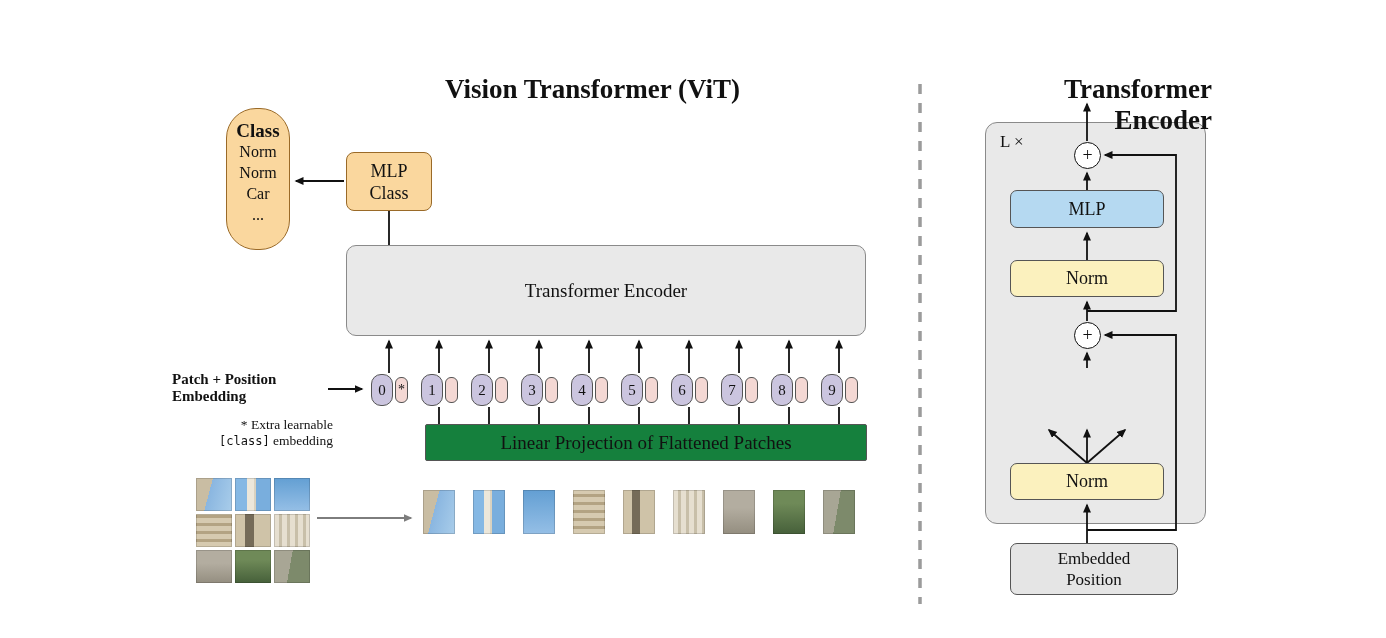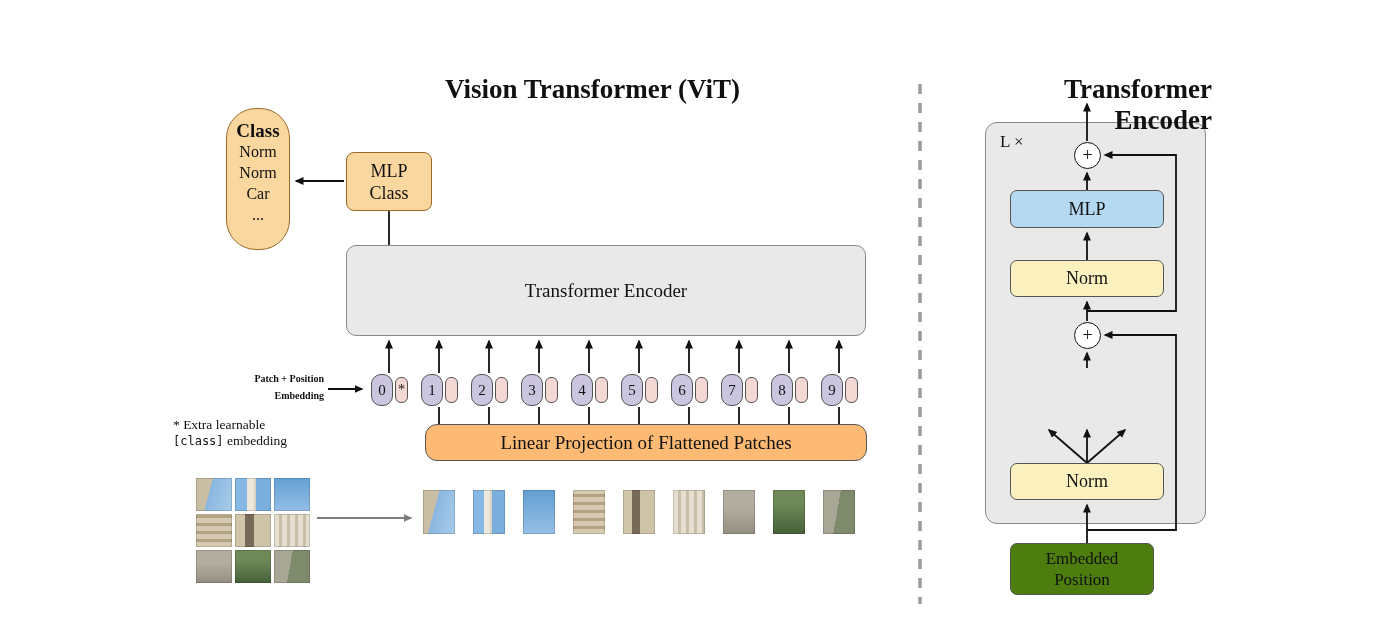--- a/index.html
+++ b/index.html
@@ -26,29 +26,29 @@
   .cc-title { font-weight:bold; font-size:19px; }
   .mlp-head {
     left:346px; top:152px; width:86px; height:59px; border-radius:8px;
     background:#FAD79E; border:1.8px solid #9A6A28; font-size:18px; line-height:22px;
   }
   .encoder-box {
     left:346px; top:245px; width:520px; height:91px; border-radius:10px;
     background:#E9E9E9; border:1.6px solid #8a8a8a; font-size:19px;
   }
   .linear-box {
-    left:425px; top:424px; width:442px; height:37px; border-radius:12px;
-    background:#fdba74; border:1.6px solid #555; font-size:19px;
+    left:425px; top:424px; width:442px; height:37px; border-radius:2px;
+    background:#15803d; border:1.6px solid #555; font-size:19px;
   }
   .embed-label {
-    position:absolute; left:172px; top:371px; width:152px; text-align:right;
-    font-weight:bold; font-size:10px; line-height:16.5px;
+    position:absolute; left:172px; top:371px; width:152px; text-align:left;
+    font-weight:bold; font-size:15px; line-height:16.5px;
   }
   .embed-note {
-    position:absolute; left:173px; top:417px; width:160px; text-align:left;
+    position:absolute; left:173px; top:417px; width:160px; text-align:right;
     font-size:13.5px; line-height:16px;
   }
   .mono { font-family:"DejaVu Sans Mono",monospace; font-size:12px; }
 
   .token { position:absolute; top:374px; height:32px; display:flex; align-items:center; }
   .tok-num {
     width:22px; height:32px; border-radius:10px; background:#CBC5DF;
     border:1.5px solid #555; box-sizing:border-box;
     display:flex; align-items:center; justify-content:center; font-size:15px;
   }
@@ -74,21 +74,21 @@
   .rt-container {
     left:985px; top:122px; width:221px; height:402px; border-radius:12px;
     background:#E9E9E9; border:1.6px solid #8a8a8a;
   }
   .loop-label { position:absolute; left:1000px; top:132px; font-size:17px; }
   .rbx { border:1.6px solid #555; border-radius:7px; }
   .box-mlp   { left:1010px; top:190px; width:154px; height:38px; background:#B5D9F1; font-size:18px; }
   .box-norm2 { left:1010px; top:260px; width:154px; height:37px; background:#FBF1BE; font-size:18px; }
   .box-mha   { left:1010px; top:368px; width:154px; height:56px; background:#B2DFA9; font-size:17px; line-height:20px; }
   .box-norm1 { left:1010px; top:463px; width:154px; height:37px; background:#FBF1BE; font-size:18px; }
-  .box-embp  { left:1010px; top:543px; width:144px; height:52px; background:#4d7c0f; font-size:17px; line-height:21px; }
+  .box-embp  { left:1010px; top:543px; width:168px; height:52px; background:#e5e5e5; font-size:17px; line-height:21px; }
   .plus-circle {
     position:absolute; width:27px; height:27px; border-radius:50%;
     background:#fff; border:1.8px solid #111; box-sizing:border-box;
     display:flex; align-items:center; justify-content:center;
     font-size:18px; padding-bottom:1px;
   }
 </style>
 </head>
 <body>
 

